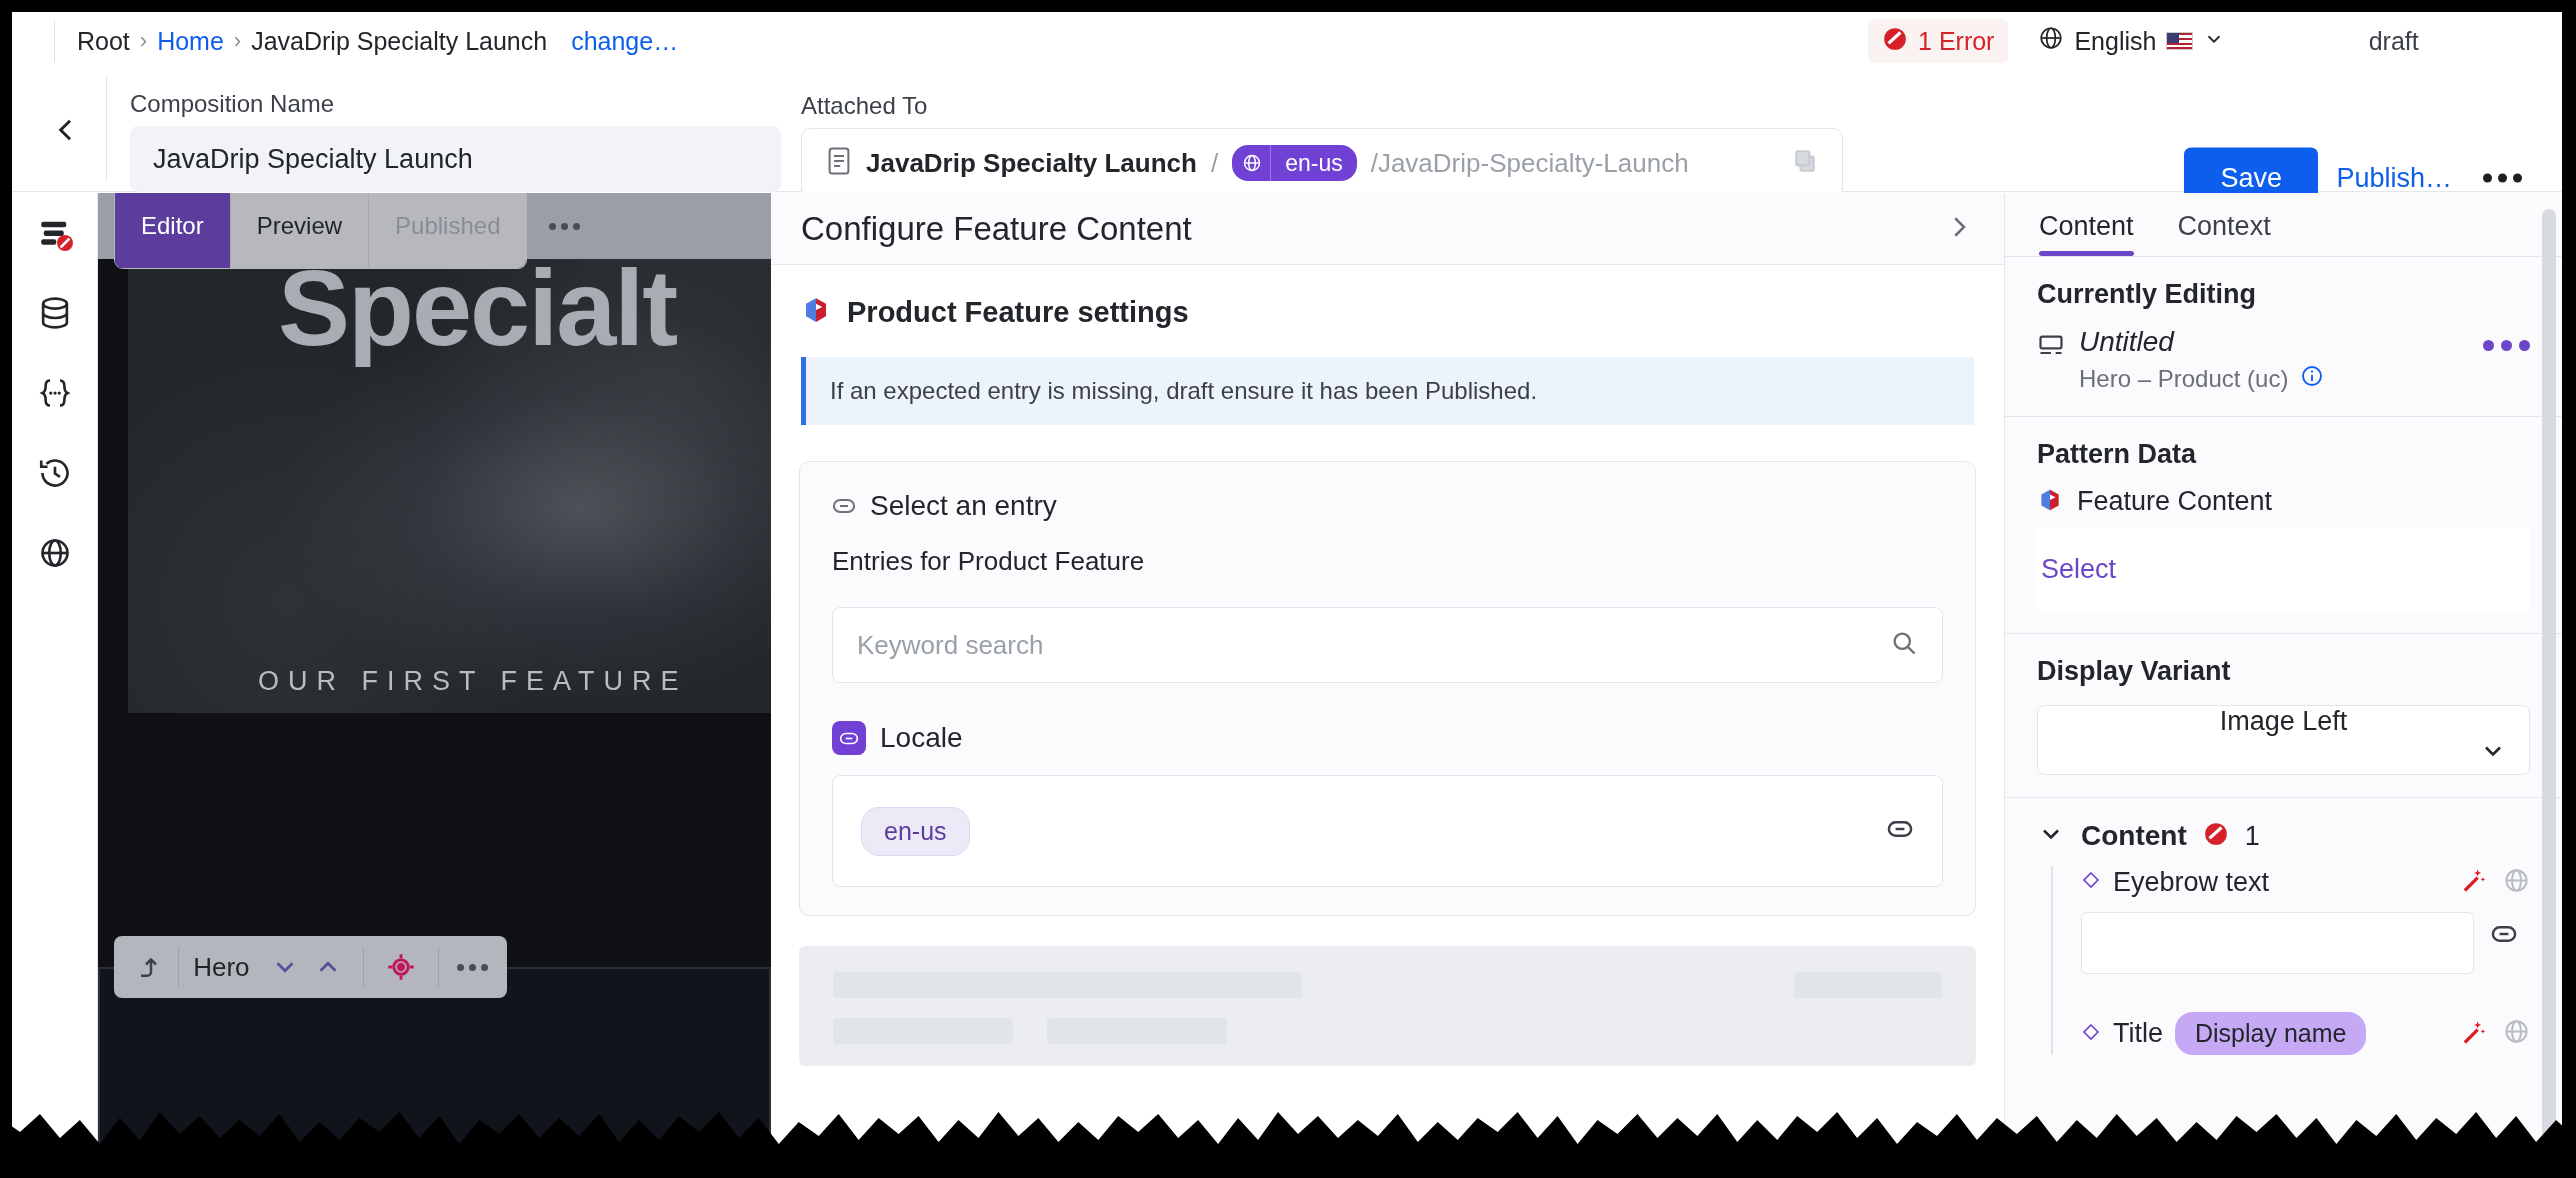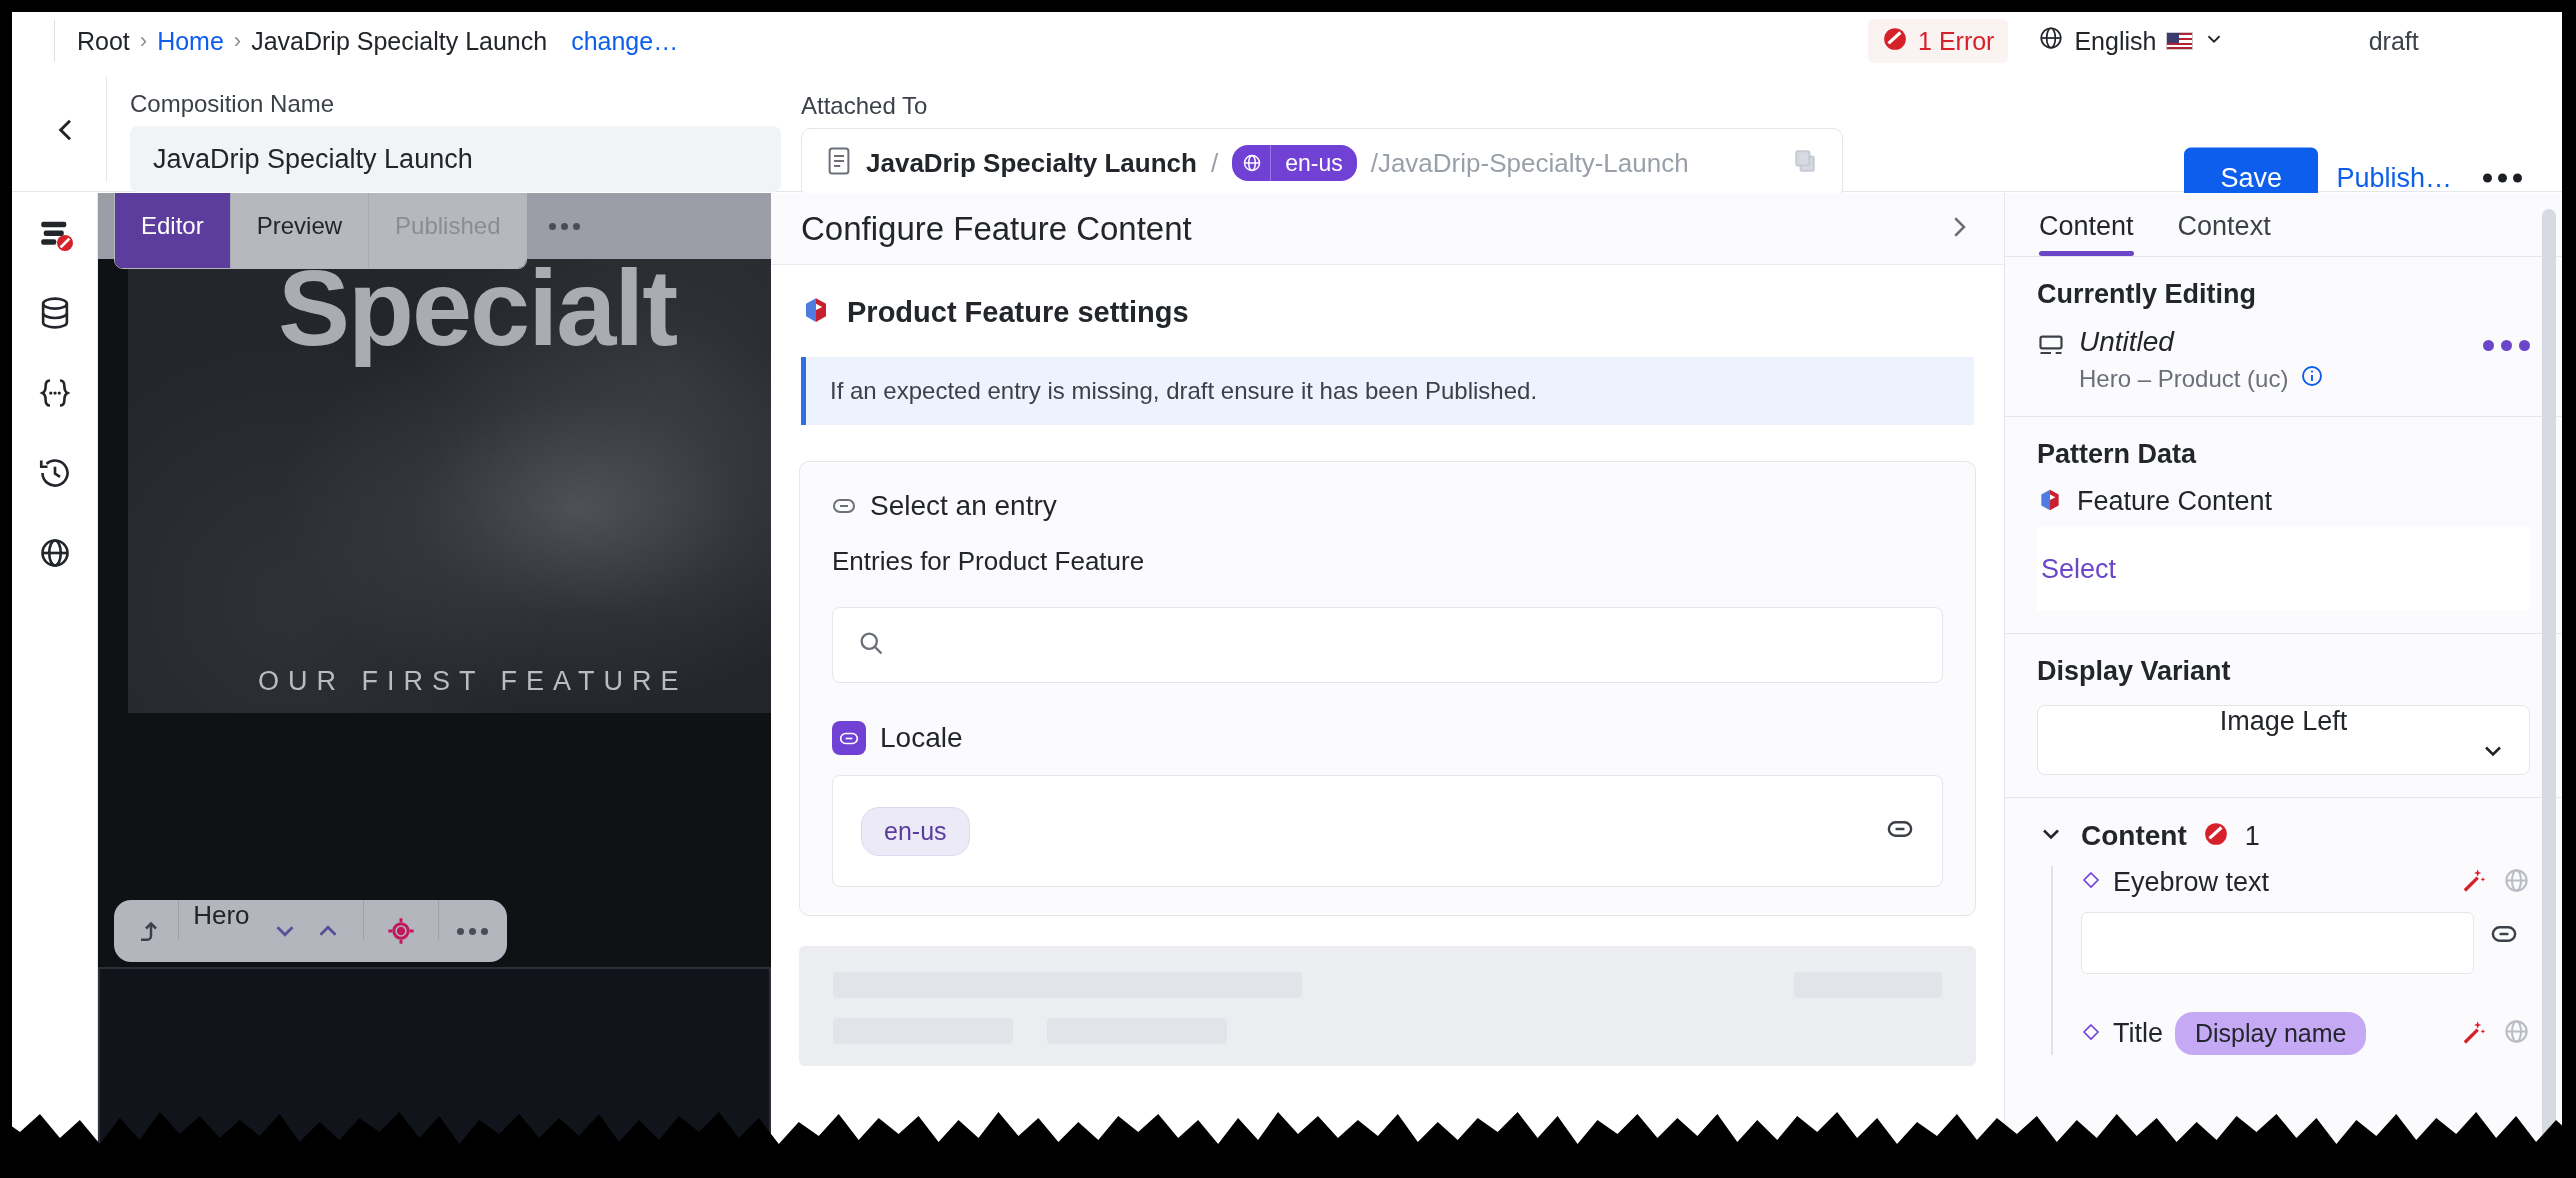--- a/index.html
+++ b/index.html
@@ -106,22 +106,22 @@
                 radial-gradient(ellipse 300px 200px at 70% 55%, #4a4e54 0%, #2e3238 55%, #23272c 100%),
                 linear-gradient(160deg,#2b2f35,#1b1e23);
               overflow:hidden; }
   .hero-img::after{content:"";position:absolute;inset:0;
     background:radial-gradient(circle at 25% 75%, rgba(255,255,255,.05), transparent 45%),
                radial-gradient(circle at 85% 25%, rgba(255,255,255,.06), transparent 40%);}
   .hero-title { position:absolute; left:150px; top:-14px; font-size:108px; font-weight:bold;
                 color:#a9adb3; letter-spacing:-2px; white-space:nowrap; z-index:2;}
   .hero-sub { position:absolute; left:130px; top:407px; font-size:27px; color:#b9bdc2;
               letter-spacing:9px; white-space:nowrap; z-index:2;}
-  .hero-toolbar { position:absolute; left:16px; top:707px; width:393px; height:62px;
-                  background:#b3b6bc; border-radius:17px; display:flex; 
+  .hero-toolbar { position:absolute; left:16px; top:743px; width:393px; height:62px;
+                  background:#b3b6bc; border-radius:8px; display:flex; align-items:center;
                   z-index:5; }
   .ht-cell { display:flex; align-items:center; justify-content:center; height:62px; }
   .ht-sep { width:1px; height:40px; background:#9ea1a8; }
   .ht-label { font-size:26px; color:#22262b; padding:0 14px;}
   .canvas-card { position:absolute; left:0px; top:774px; right:0; bottom:0;
                  background:#11141a; border:2px solid #2b2f38; }
 
   
   .center { position:absolute; left:771px; top:193px; width:1234px; bottom:0;
             background:#fbfbfd; border-right:1px solid #e3e6ea; }
@@ -438,20 +438,21 @@
             <svg width="24" height="18" viewBox="0 0 24 18" fill="none" stroke="#6b7078" stroke-width="2">
               <rect x="2" y="3" width="20" height="12" rx="6"></rect>
                 <path d="M8 9h8"></path>
               </svg>
           </span>
           <span>Select an entry</span>
         </div>
         <div class="entries-lbl">Entries for Product Feature</div>
 
         <div class="search-box">
+          <input placeholder="Keyword search" style="">
           <span>
             <svg width="28" height="28" viewBox="0 0 24 24" fill="none" stroke="#6b7078" stroke-width="2">
               <circle cx="10.5" cy="10.5" r="6.5"></circle>
                 <path d="M15.5 15.5L21 21"></path>
               </svg>
           </span>
         </div>
 
         <div class="loc-head">
           <span class="loc-badge">

